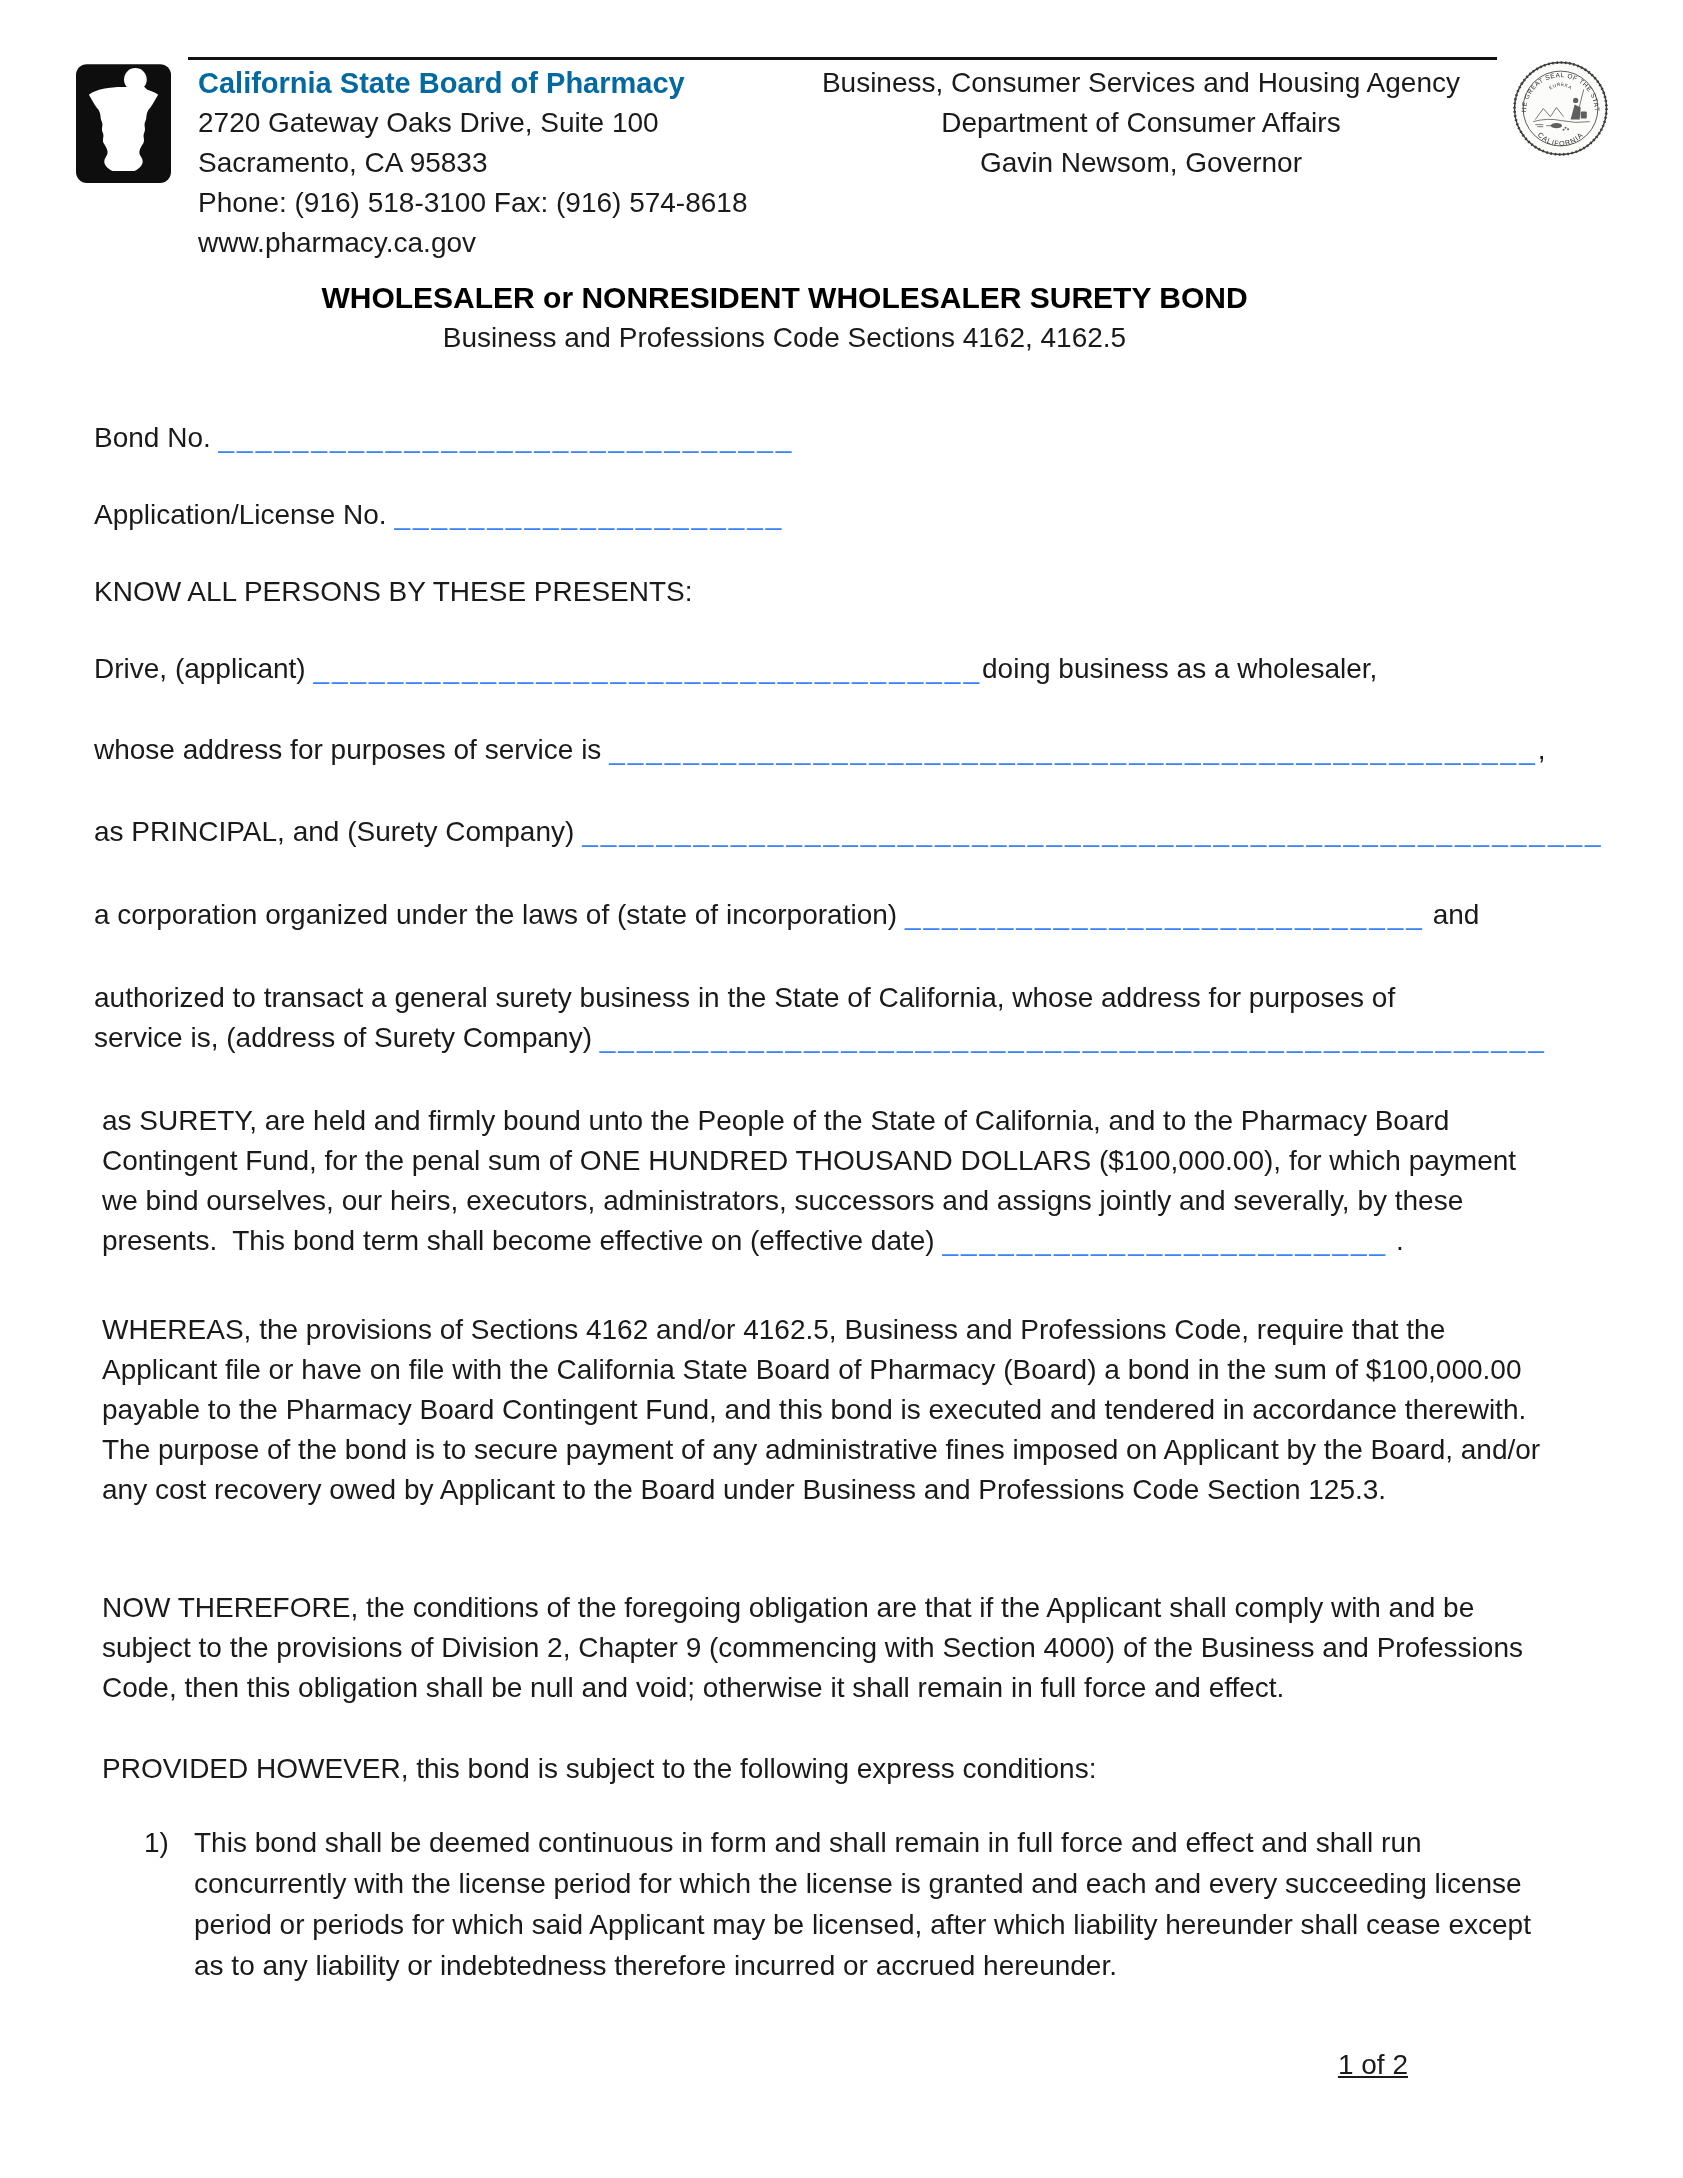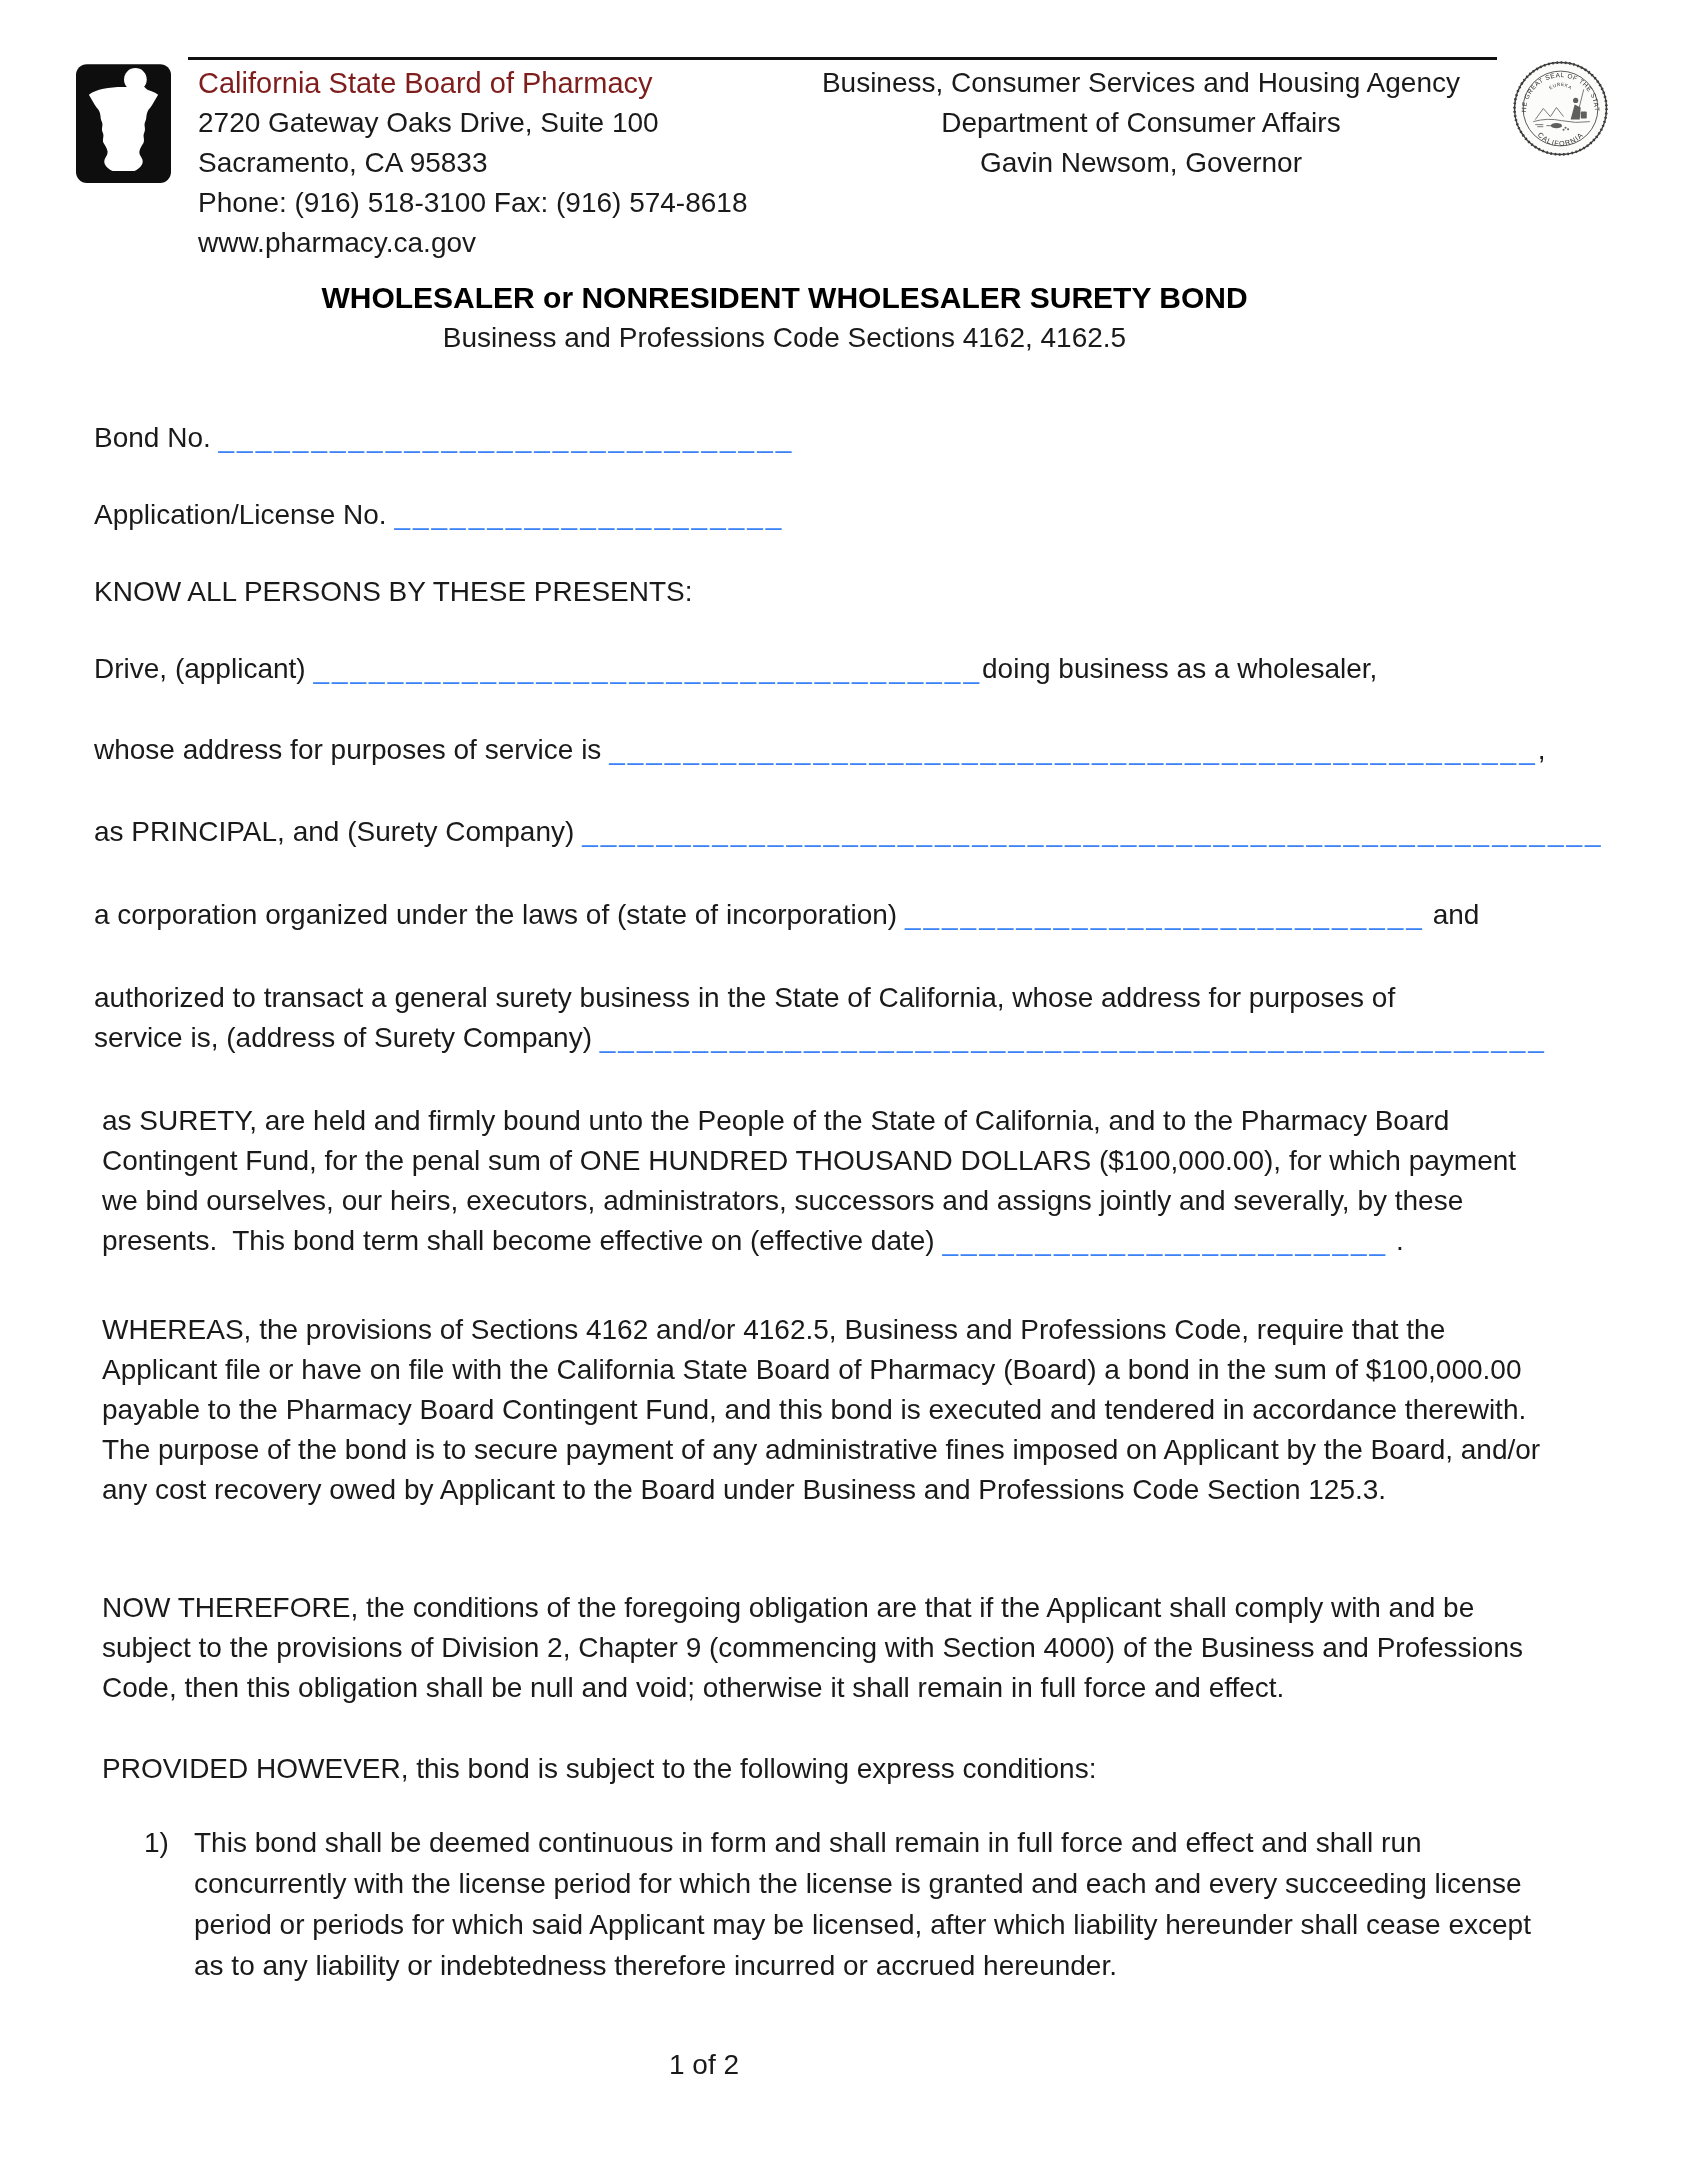--- a/index.html
+++ b/index.html
@@ -6,36 +6,36 @@
   #page{
     position:relative;width:1683px;height:2178px;background:#ffffff;
     font-family:"Liberation Sans","DejaVu Sans",sans-serif;
     color:#1a1a1a;overflow:hidden;
   }
   .abs{position:absolute;}
   
   #logo{left:76px;top:64px;width:95px;height:119px;}
   #hdr-rule{left:188px;top:57px;width:1309px;height:3px;background:#111;}
   #hdr-left{left:198px;top:63px;line-height:40px;font-size:28px;}
-  #hdr-left .org{font-weight:normal;font-size:29px;color:#7f1d1d;}
+  #hdr-left .org{font-weight:bold;font-size:29px;color:#0369a1;}
   #hdr-right{right:223px;top:63px;line-height:40px;font-size:28px;text-align:center;}
   #seal{left:1513px;top:61px;width:95px;height:95px;}
   
   #title-block{left:94px;top:278px;width:1381px;text-align:center;line-height:40px;}
   .doc-title{font-weight:bold;font-size:30px;color:#000;}
   .doc-subtitle{font-size:28px;}
   
   .fill-line{left:94px;font-size:28px;line-height:40px;white-space:nowrap;}
   .fill-line span{white-space:pre;}
   .blank{letter-spacing:3px;color:#3b82f6;}
   .para{left:94px;width:1450px;font-size:28px;line-height:40px;margin:8px;white-space:pre-wrap;}
   .cond{left:94px;width:1460px;display:flex;font-size:28px;line-height:41px;}
   .cond-marker{width:50px;margin-left:50px;flex:0 0 auto;}
   .cond-text{flex:1 1 auto;width:1361px;}
-  #footer{left:0;top:2049px;width:1408px;text-align:center;font-size:28px;}
+  #footer{left:0;top:2049px;width:1408px;text-align:right;font-size:28px;text-decoration:underline;}
 </style>
 </head>
 <body>
 
 <div id="page">
 
   <div class="abs" id="logo">
     <svg width="95" height="119" viewBox="0 0 96 120" xmlns="http://www.w3.org/2000/svg">
       <rect x="0" y="0" width="96" height="120" rx="11" fill="#0e0e0e"></rect>
       <circle cx="60" cy="15.5" r="11.5" fill="#ffffff"></circle>

